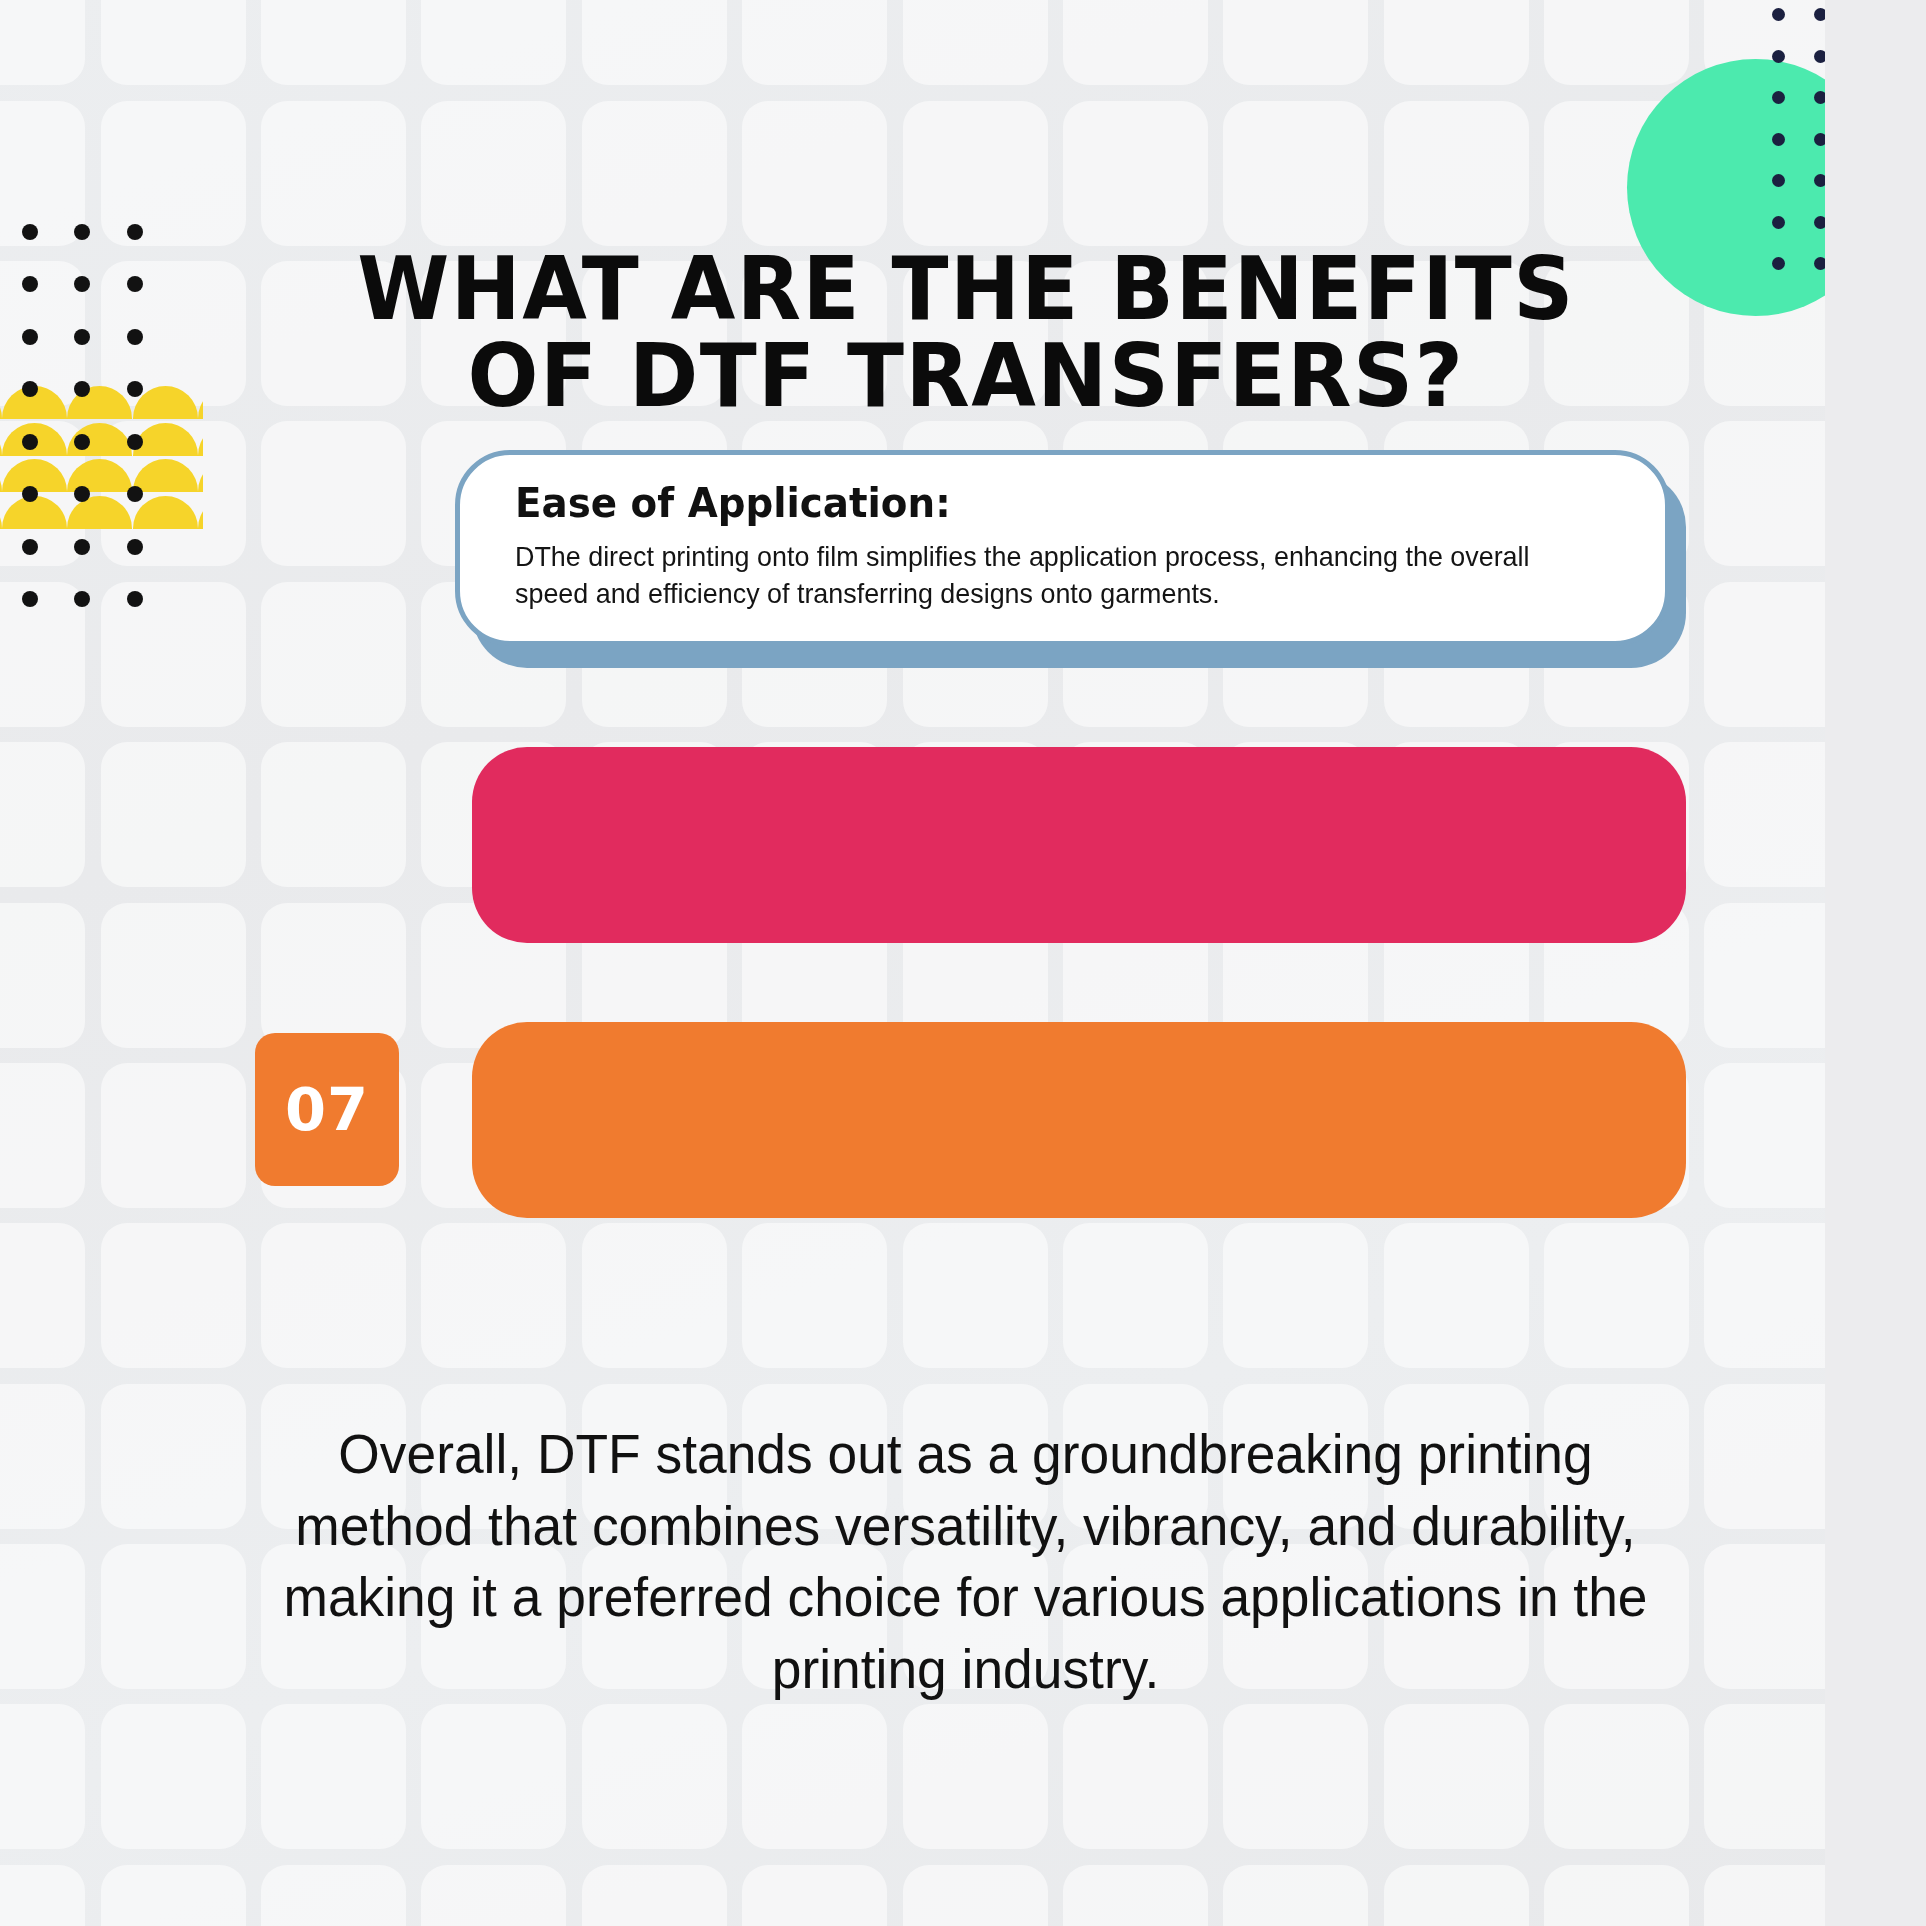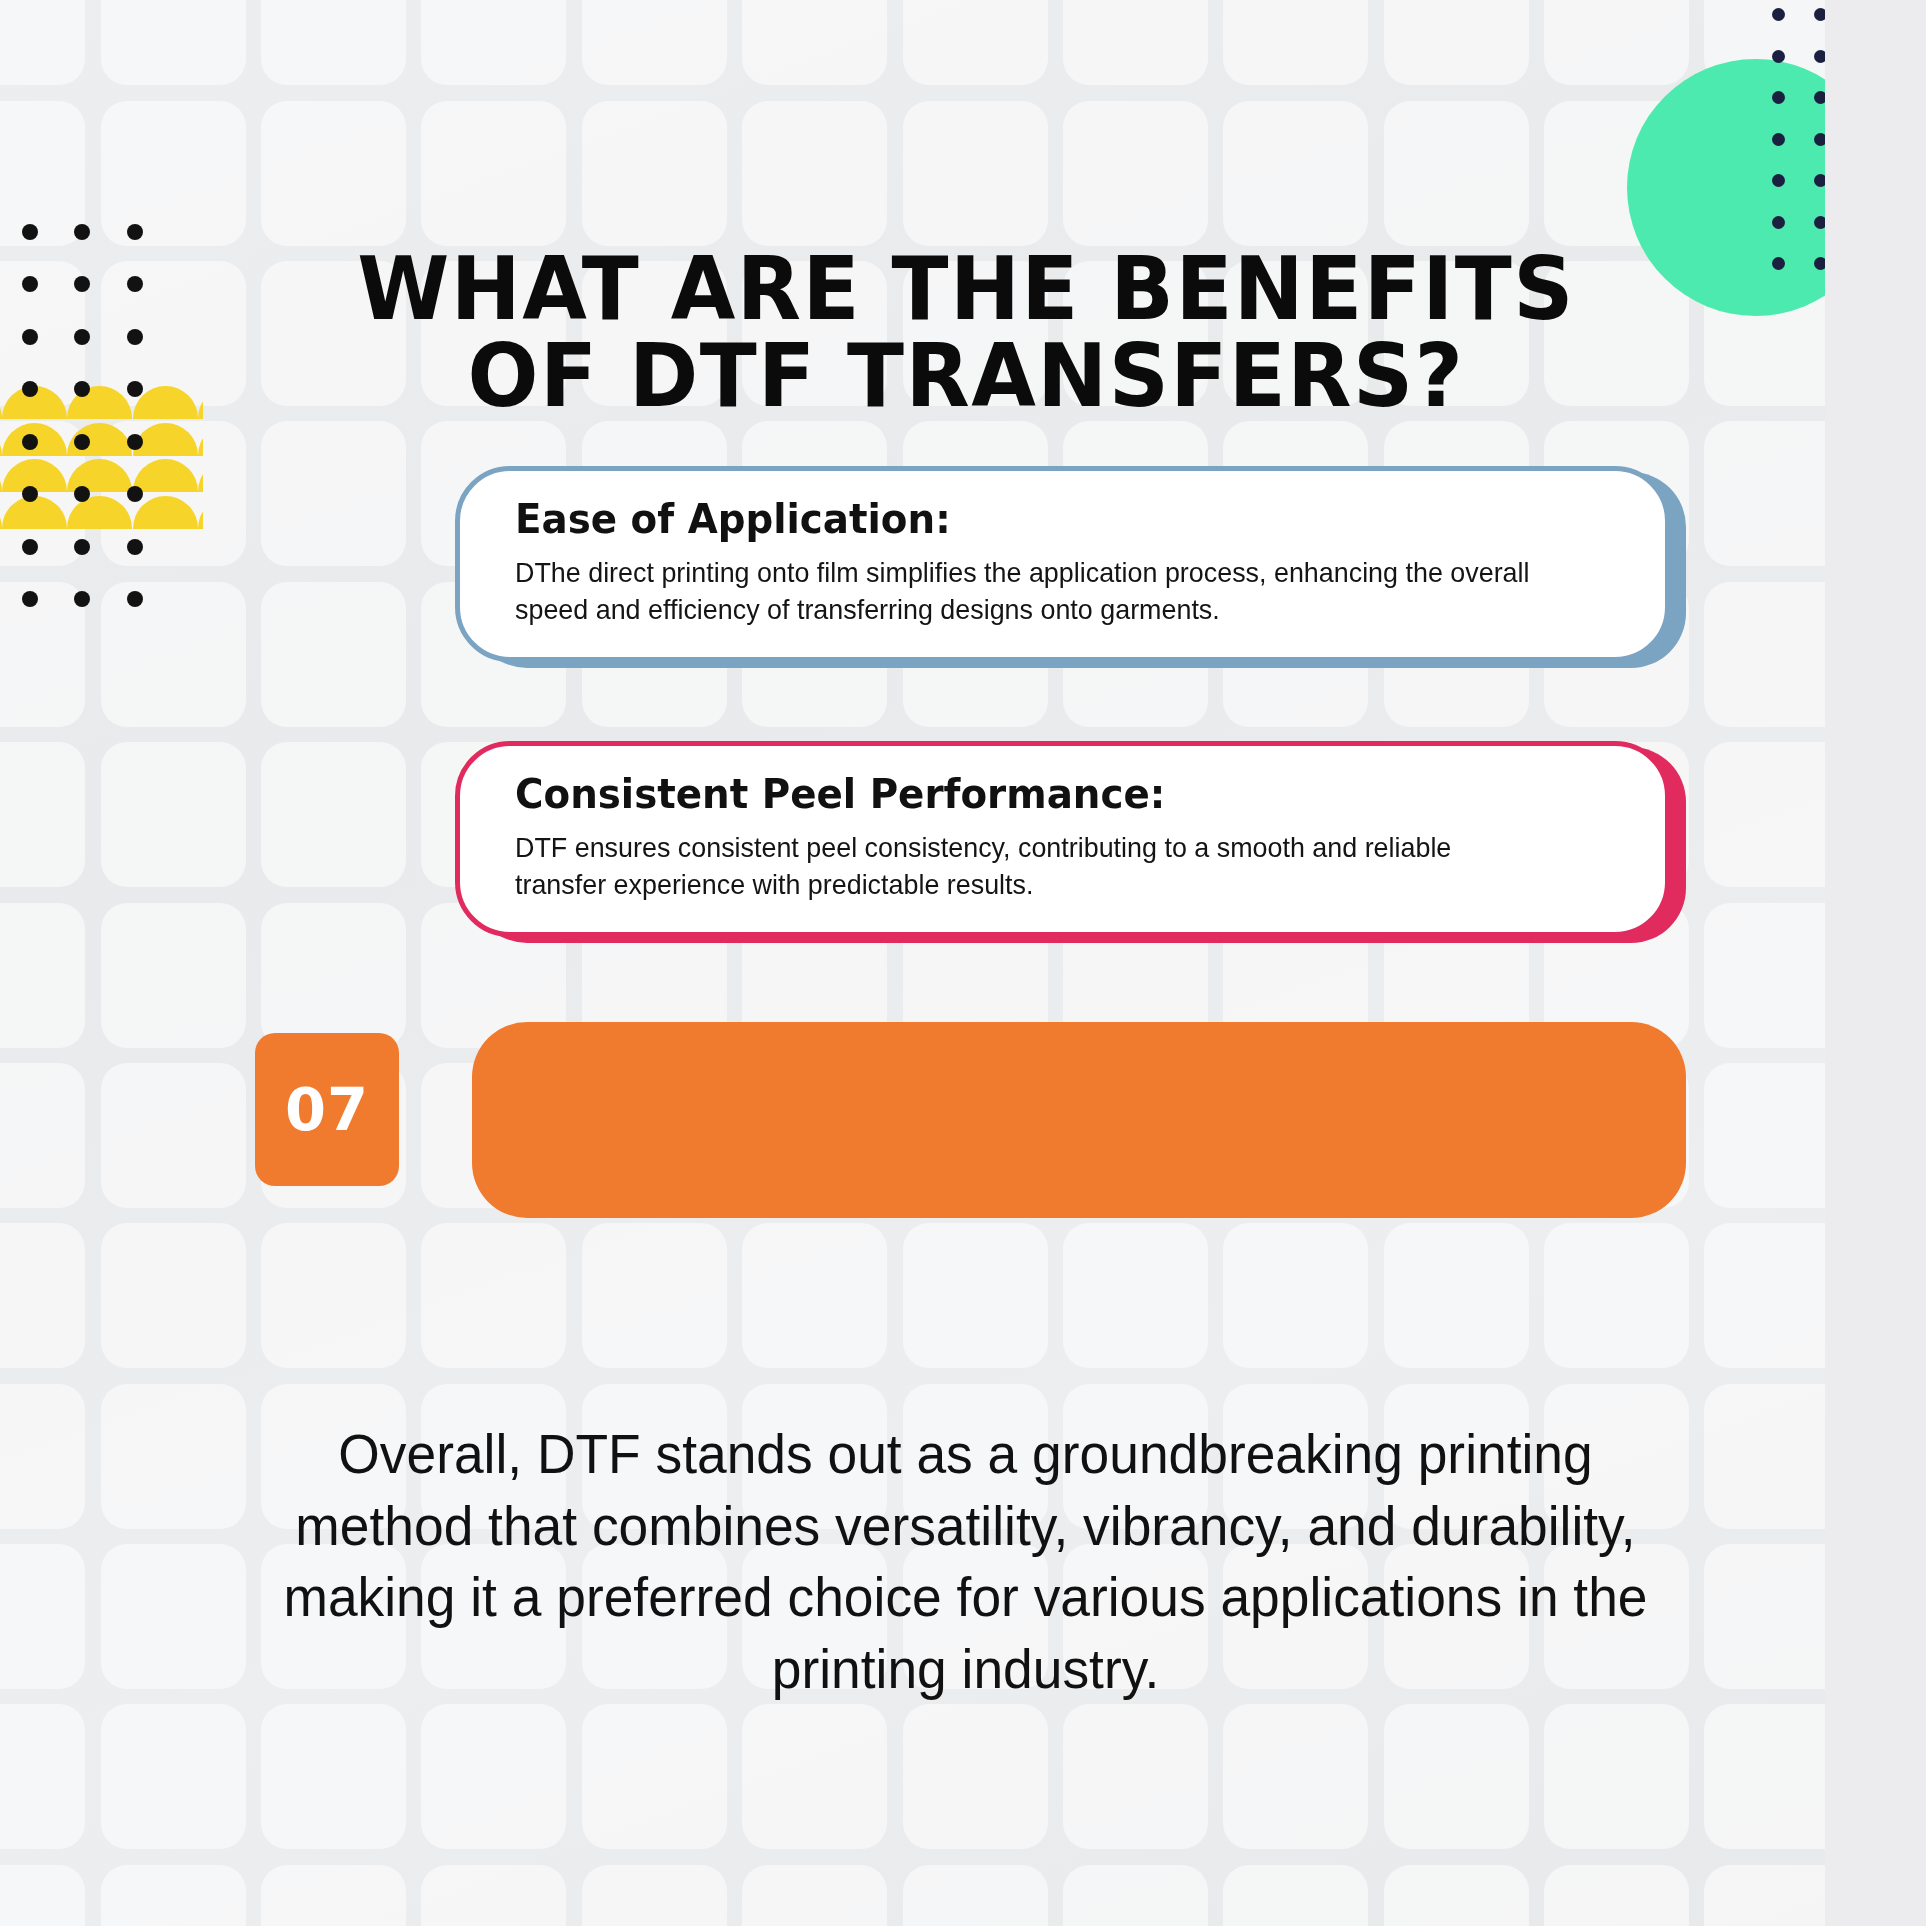--- a/index.html
+++ b/index.html
@@ -110,21 +110,21 @@
     left: 472px;
     top: 22px;
     right: 241px;
     height: 196px;
     border-radius: 55px;
     z-index: 1;
   }
   .card {
     position: absolute;
     left: 455px;
-    top: 16px;
+    top: 0;
     right: 257px;
     height: 196px;
     background: #ffffff;
     border-radius: 55px;
     border: 5px solid #000;
     box-sizing: border-box;
     z-index: 2;
     padding: 26px 46px 0 55px;
   }
   .card-title {
@@ -428,24 +428,20 @@
   <div class="cards" id="cards-container">
       <div class="card-row">
         <div class="card-shadow" style="background:#7ba4c3;"></div>
         <div class="card" style="border-color:#7ba4c3;">
           <div class="card-title">Ease of Application:</div>
           <div class="card-body">DThe direct printing onto film simplifies the application process, enhancing the overall speed and efficiency of transferring designs onto garments.</div>
         </div>
       </div>
       <div class="card-row">
         <div class="card-shadow" style="background:#e12b5e;"></div>
-        <div class="card" style="border-color:#e12b5e;">
-          <div class="card-title">Consistent Peel Performance:</div>
-          <div class="card-body">DTF ensures consistent peel consistency, contributing to a smooth and reliable transfer experience with predictable results.</div>
-        </div>
       </div>
       <div class="card-row">
         <div class="badge" style="background:#f07b2f; top:33px;">
           <span>07</span>
         </div>
         <div class="card-shadow" style="background:#f07b2f;"></div>
       </div>
     </div>
 
   <p class="closing">Overall, DTF stands out as a groundbreaking printing method that combines versatility, vibrancy, and durability, making it a preferred choice for various applications in the printing industry.</p>

